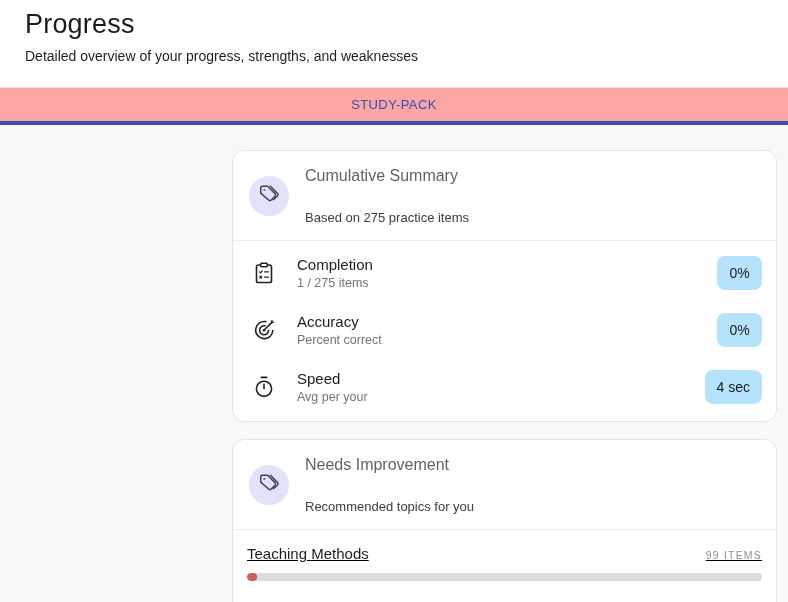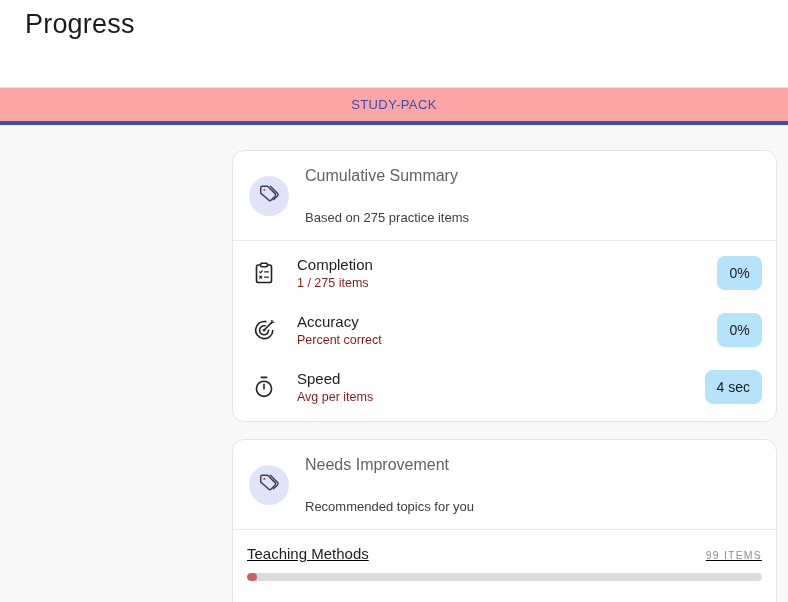--- a/index.html
+++ b/index.html
@@ -29,40 +29,41 @@
   .card-title { font-size:16px; color:#5f6368; }
   .card-sub { font-size:13px; color:#3c4043; margin-top:25px; }
   .divider { border-top:1px solid #ebebeb; }
 
   
   .rows { padding:3px 0 6px 0; }
   .row { display:flex; align-items:center; padding:9px 14px 9px 18px; height:57px; }
   .row-icon { width:26px; height:26px; margin-right:20px; display:flex; align-items:center; justify-content:center; flex:0 0 26px; }
   .row-text { flex:1; }
   .row-label { font-size:15px; color:#1d1d1f; }
-  .row-sub { font-size:12.5px; color:#7f1d1d; margin-top:3px; }
+  .row-sub { font-size:12.5px; color:#737373; margin-top:3px; }
   .badge { background:#b5e3fb; border-radius:8px; padding:9px 12px; font-size:14px; color:#1b1b1b;
            min-width:45px; text-align:center; }
 
   
   .topic { padding:15px 14px 0 14px;text-decoration:underline; }
   .topic-head { display:flex; align-items:baseline; justify-content:space-between; }
   .topic-name { font-size:15px; color:#1d1d1f; }
   .topic-items { font-size:10.5px; color:#8f8f8f; letter-spacing:1.2px; text-transform:uppercase; }
   .progress { height:8px; border-radius:4px; background:#dcdcde; margin-top:11px; overflow:hidden; }
   .progress-fill { height:100%; background:#d05f5f; border-radius:4px; width:2%; }
   .card-actions { display:flex; justify-content:flex-end; padding:24px 16px 14px 16px; }
   .link-btn { font-size:14px; color:#1976d2; cursor:pointer; background:none; border:none;
               font-family:"Liberation Sans", sans-serif; }
 </style>
 </head>
 <body>
 
 <div class="page-header">
   <div class="page-title">Progress</div>
+  <div class="page-subtitle">Detailed overview of your progress, strengths, and weaknesses</div>
 </div>
 
 <div class="tabbar">
   <div class="tab">STUDY-PACK</div>
 </div>
 <div class="tab-underline"></div>
 
 <div class="main">
   <div class="card-col">
 
@@ -124,21 +125,21 @@
         <div class="row">
           <div class="row-icon">
             <svg width="24" height="24" viewBox="0 0 24 24" fill="none" stroke="#222" stroke-width="1.6" stroke-linejoin="round" stroke-linecap="round">
               <circle cx="12" cy="13.8" r="7.6"></circle>
               <line x1="12" y1="13.8" x2="12" y2="9.4"></line>
               <line x1="9.3" y1="2.4" x2="14.7" y2="2.4"></line>
             </svg>
           </div>
           <div class="row-text">
             <div class="row-label">Speed</div>
-            <div class="row-sub">Avg per items</div>
+            <div class="row-sub">Avg per your</div>
           </div>
           <div class="badge">4 sec</div>
         </div>
 
       </div>
     </div>
 
     <div class="card">
       <div class="card-header">
         <div class="avatar">

